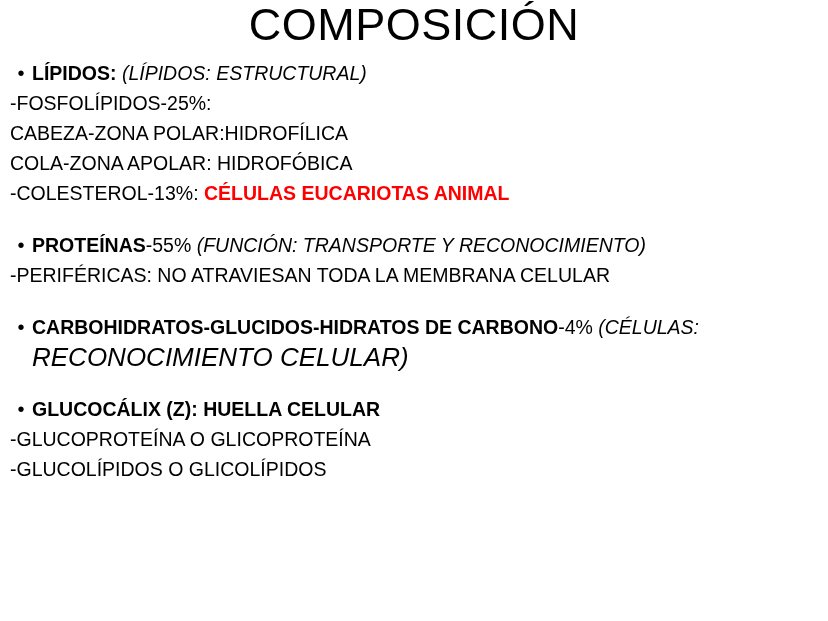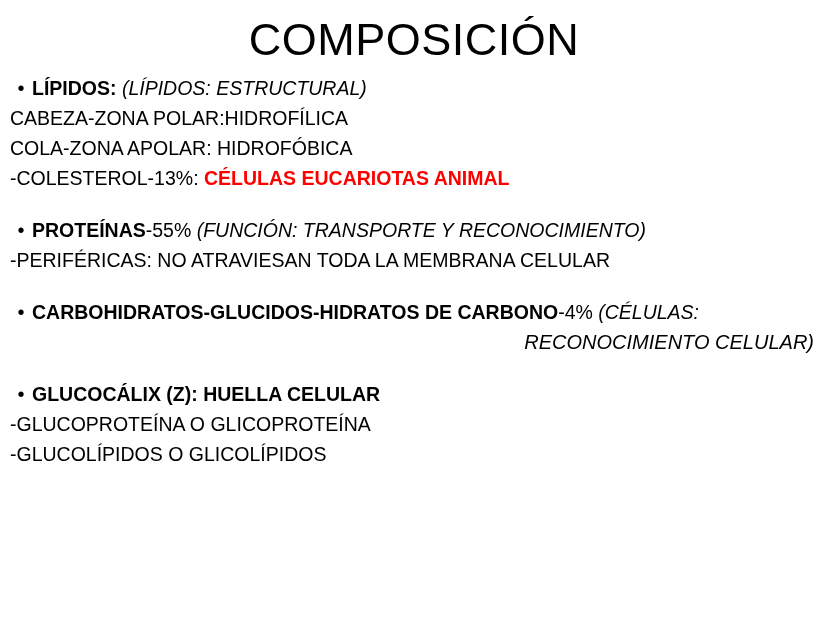--- a/index.html
+++ b/index.html
@@ -19,21 +19,21 @@
     width: 828px;
     height: 621px;
     box-sizing: border-box;
     padding: 0;
   }
   .slide-title {
     text-align: center;
     font-size: 45px;
     font-weight: 400;
     letter-spacing: 0.5px;
-    margin: 15px 0 8px 0;
+    margin: 0 0 8px 0;
     line-height: 1.1;
   }
   .body-block {
     padding: 0 14px 0 10px;
   }
   .bullet-row {
     display: flex;
     align-items: flex-start;
     margin: 0;
     padding: 0;
@@ -77,40 +77,40 @@
     font-weight: bold;
     margin-top: 32px;
   }
   .biu {
     font-weight: bold;
     font-style: italic;
     text-decoration: underline;
   }
   .indent-cont {
     padding-left: 22px;
-    font-size: 20px;
+    font-size: 26px;
     line-height: 30px;
     font-style: italic;
-    text-align: right;
   }
 </style>
 </head>
 <body>
 
 <div class="slide">
 
   <h1 class="slide-title">COMPOSICIÓN</h1>
 
   <div class="body-block">
 
     <div class="group">
       <div class="bullet-row">
         <span class="bullet-dot">•</span>
         <span class="bullet-text"><span class="bi">LÍPIDOS:</span><span class="i">  (LÍPIDOS: ESTRUCTURAL)</span></span>
       </div>
+      <div class="line">-FOSFOLÍPIDOS-25%:</div>
       <div class="line">CABEZA-ZONA POLAR:HIDROFÍLICA</div>
       <div class="line">COLA-ZONA APOLAR: HIDROFÓBICA</div>
       <div class="line"><span>-COLESTEROL-13%: </span><span class="red-bold">CÉLULAS EUCARIOTAS ANIMAL</span></div>
     </div>
 
     <div class="spacer"></div>
 
     <div class="group">
       <div class="bullet-row">
         <span class="bullet-dot">•</span>

